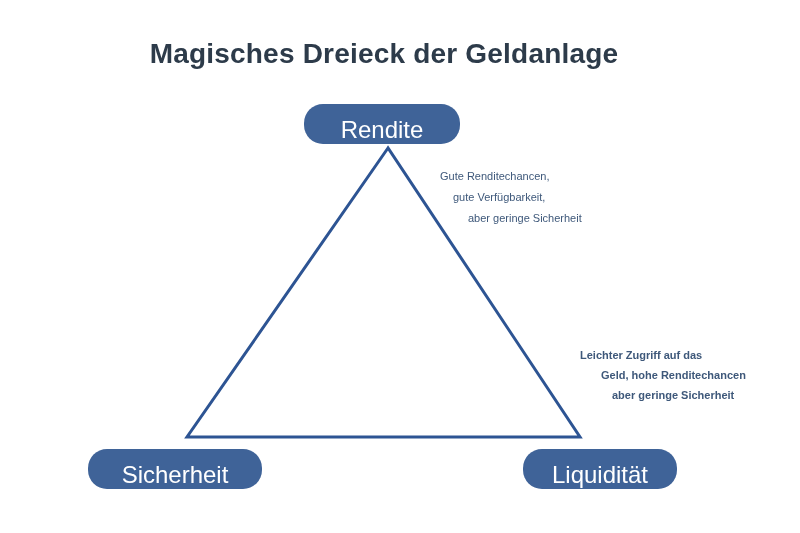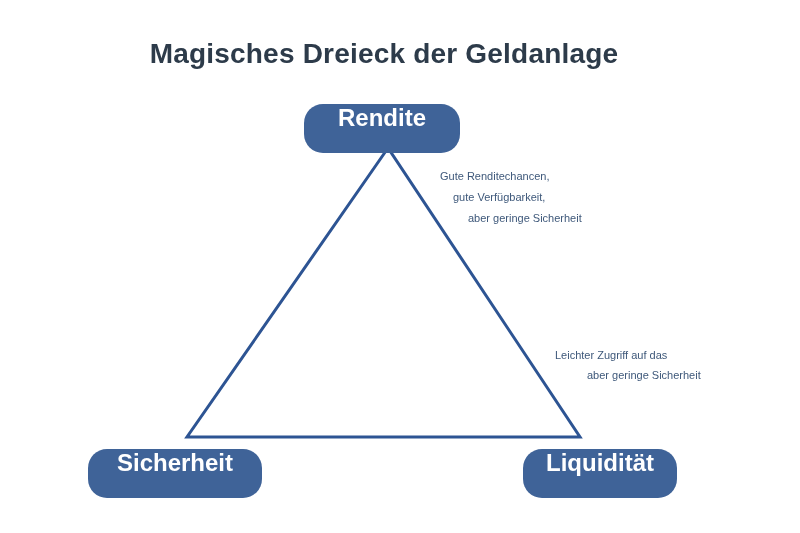--- a/index.html
+++ b/index.html
@@ -38,44 +38,44 @@
     width: 800px;
     height: 533px;
   }
   .triangle-svg polygon {
     fill: none;
     stroke: var(--triangle);
     stroke-width: 3;
   }
   .pill {
     position: absolute;
-    height: 49px;
+    height: 40px;
     border-radius: 19px;
     background: var(--pill);
     color: var(--pill-text);
     font-size: 24px;
-    font-weight: bold;
+    font-weight: normal;
     display: flex;
-    align-items: flex-start;
+    align-items: flex-end;
     justify-content: center;
     transform: translateX(-50%);
     white-space: nowrap;
   }
   .pill-rendite    { left: 382px; top: 104px; width: 156px; }
   .pill-sicherheit { left: 175px; top: 449px; width: 174px; }
   .pill-liquiditaet{ left: 600px; top: 449px; width: 154px; }
   .annotation {
     position: absolute;
     font-size: 11px;
     color: var(--annotation-text);
     white-space: nowrap;
   }
   .ann-right-top    { left: 440px; top: 166px; line-height: 21px; }
   .ann-left         { left: 48px;  top: 342px; line-height: 24px; }
-  .ann-right-bottom { left: 555px; top: 345px; line-height: 20px; }
+  .ann-right-bottom { left: 580px; top: 345px; line-height: 20px; font-weight: bold; }
   .ann-right-top .l2    { padding-left: 13px; }
   .ann-right-top .l3    { padding-left: 28px; }
   .ann-right-bottom .l2 { padding-left: 21px; }
   .ann-right-bottom .l3 { padding-left: 32px; }
 </style>
 </head>
 <body>
 
 <div class="canvas">
 
@@ -99,16 +99,17 @@
 
   <div class="annotation ann-right-top">
     <div class="l1">Gute Renditechancen,</div>
     <div class="l2">gute Verfügbarkeit,</div>
     <div class="l3">aber geringe Sicherheit</div>
   </div>
 
 
   <div class="annotation ann-right-bottom">
     <div class="l1">Leichter Zugriff auf das</div>
+    <div class="l2">Geld, hohe Renditechancen</div>
     <div class="l3">aber geringe Sicherheit</div>
   </div>
 
 </div>
 
 </body></html>

